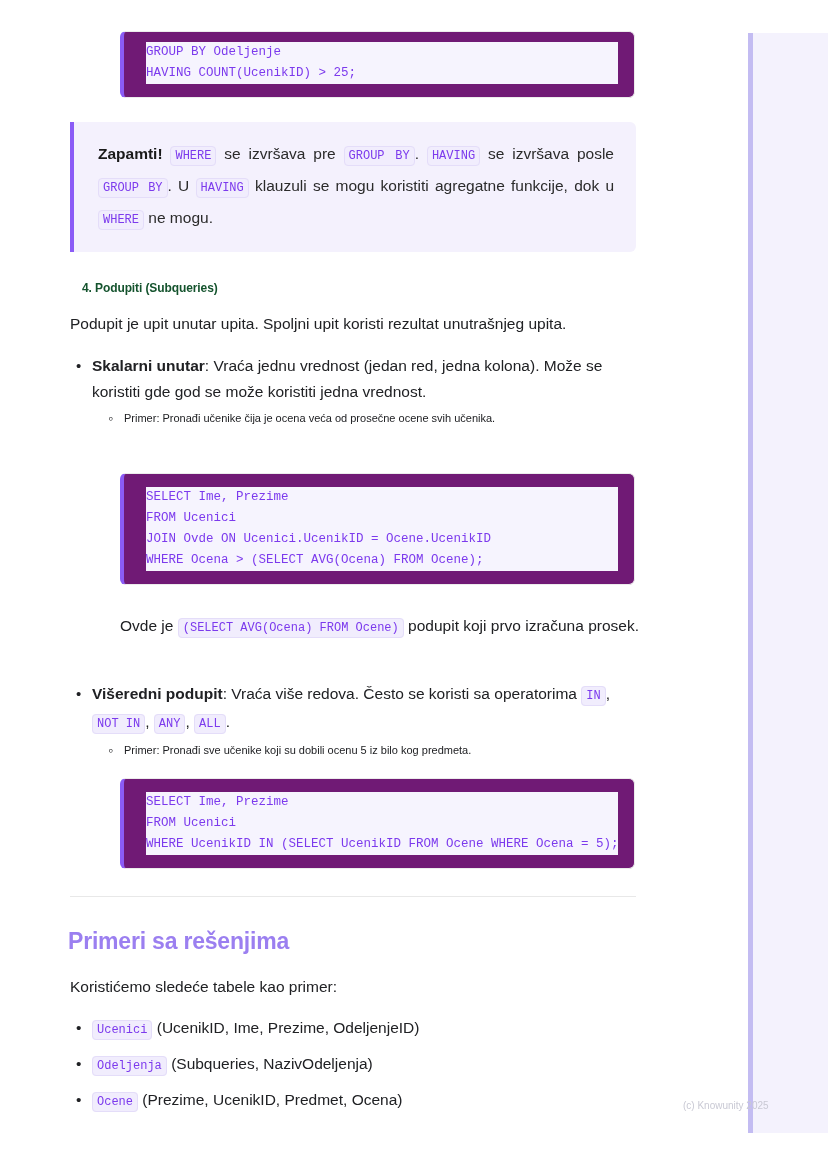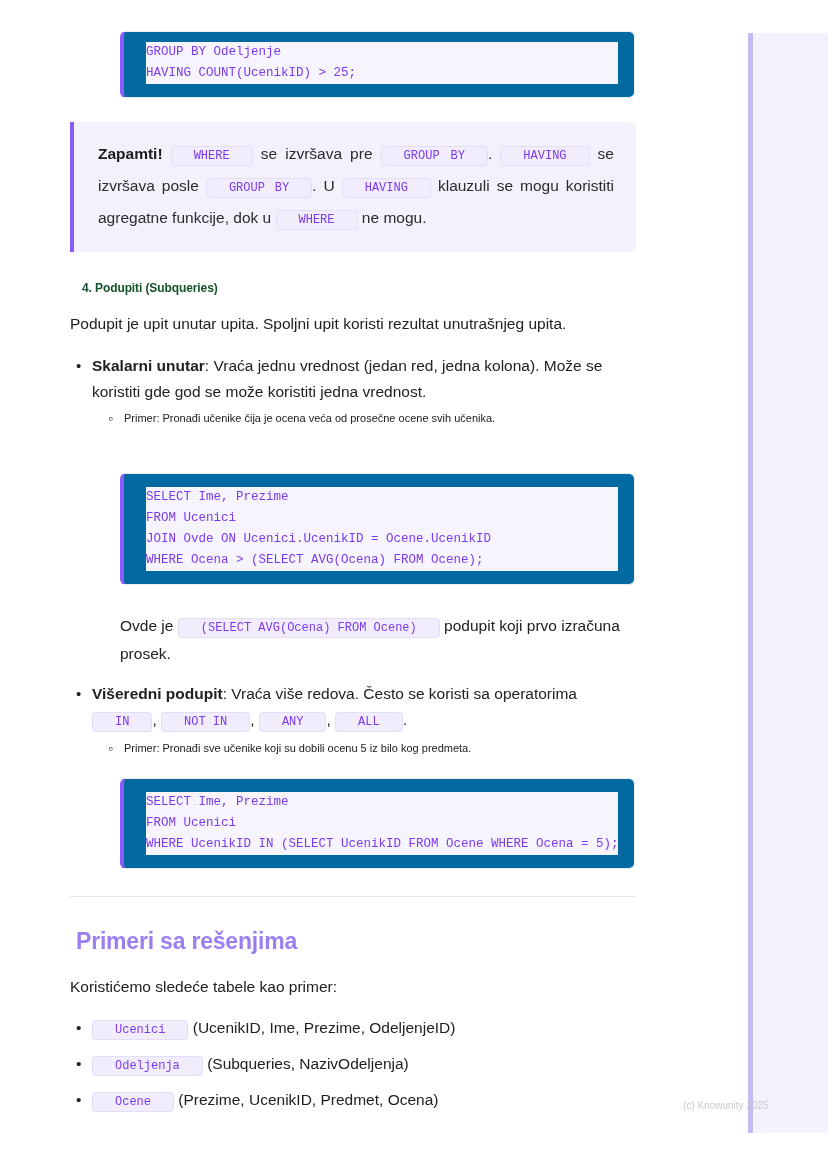--- a/index.html
+++ b/index.html
@@ -33,21 +33,21 @@
   .page {
     position: absolute;
     left: 0;
     top: 0;
     width: 700px;
     padding: 0;
   }
 
   
   .codeblock {
-    background: #0369a1;
+    background: #701a75;
     border: 1px solid #ececec;
     border-left: 4px solid #8b5cf6;
     border-radius: 6px;
     box-sizing: border-box;
     padding: 13px 16px 13px 22px;
     overflow: hidden;
     white-space: nowrap;
   }
   .codeblock .line {
     font-family: "Liberation Mono", monospace;
@@ -74,21 +74,21 @@
   .callout b { font-weight: bold; color: #1a1a1a; }
 
   
   code.chip {
     font-family: "Liberation Mono", monospace;
     font-size: 12px;
     color: #7c3aed;
     background: #f1edfd;
     border: 1px solid #e4ddf9;
     border-radius: 4px;
-    padding: 2px 22px;
+    padding: 2px 4px;
     white-space: pre;
     vertical-align: baseline;
   }
 
   
   h2.section-h {
     font-size: 12px;
     font-weight: bold;
     color: #14532d;
     margin: 12px;
@@ -249,21 +249,21 @@
   <div class="abs" style="left:120px; top:778px; width:515px;">
     <div class="codeblock">
       <span class="line">SELECT Ime, Prezime</span>
       <span class="line">FROM Ucenici</span>
       <span class="line">WHERE UcenikID IN (SELECT UcenikID FROM Ocene WHERE Ocena = 5);</span>
     </div>
   </div>
 
   <hr class="divider abs" style="left:70px; top:896px; width:566px;">
 
-  <h2 class="big-h abs" style="left:76px; top:928px;">Primeri sa rešenjima</h2>
+  <h2 class="big-h abs" style="left:68px; top:928px;">Primeri sa rešenjima</h2>
 
   <p class="body abs" style="left:70px; top:975px; width:566px;">Koristićemo sledeće tabele kao primer:</p>
 
   <div class="abs" style="left:70px; top:1011px; width:566px;">
     <ul class="tables">
       <li><code class="chip">Ucenici</code><span> </span><span>(UcenikID, Ime, Prezime, OdeljenjeID)</span></li>
       <li><code class="chip">Odeljenja</code><span> </span><span>(Subqueries, NazivOdeljenja)</span></li>
       <li><code class="chip">Ocene</code><span> </span><span>(Prezime, UcenikID, Predmet, Ocena)</span></li>
     </ul>
   </div>

